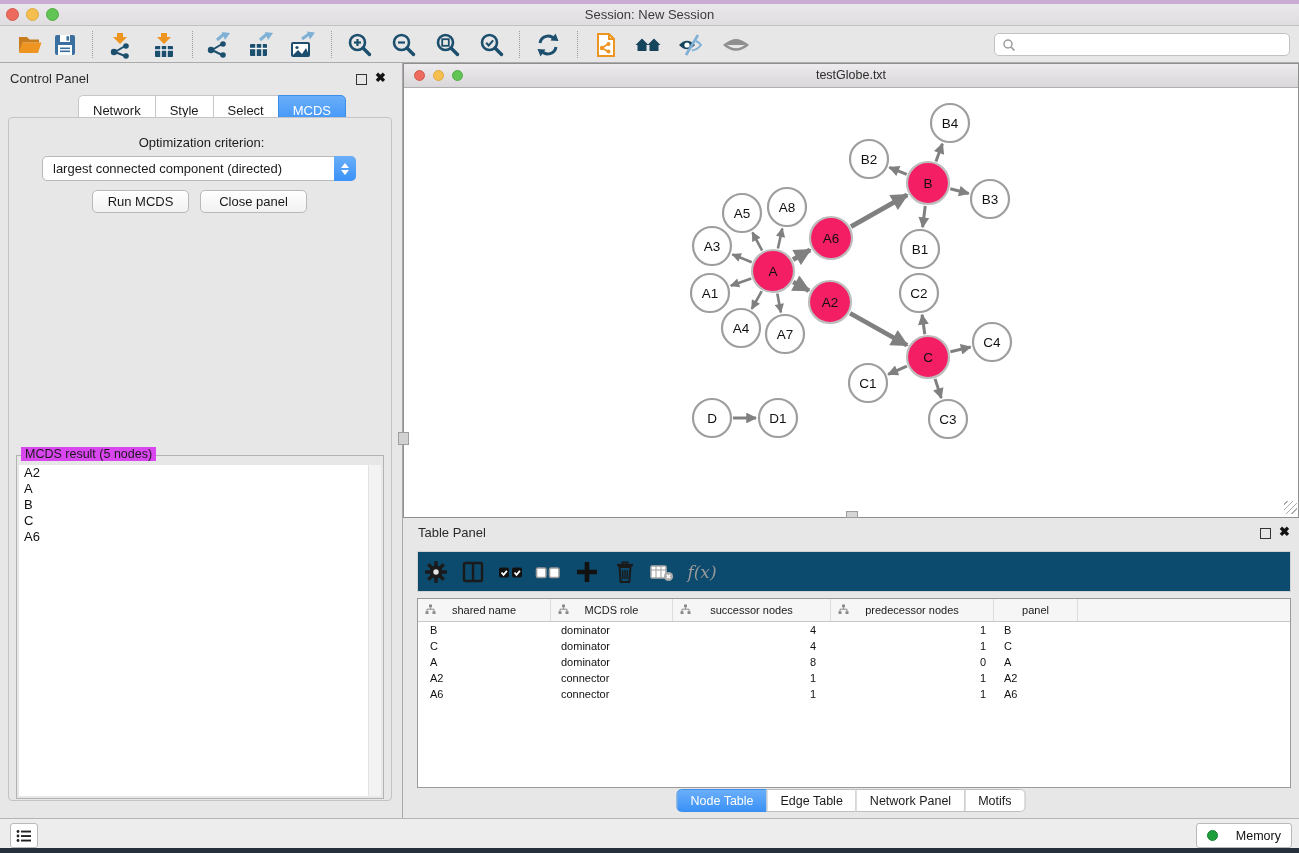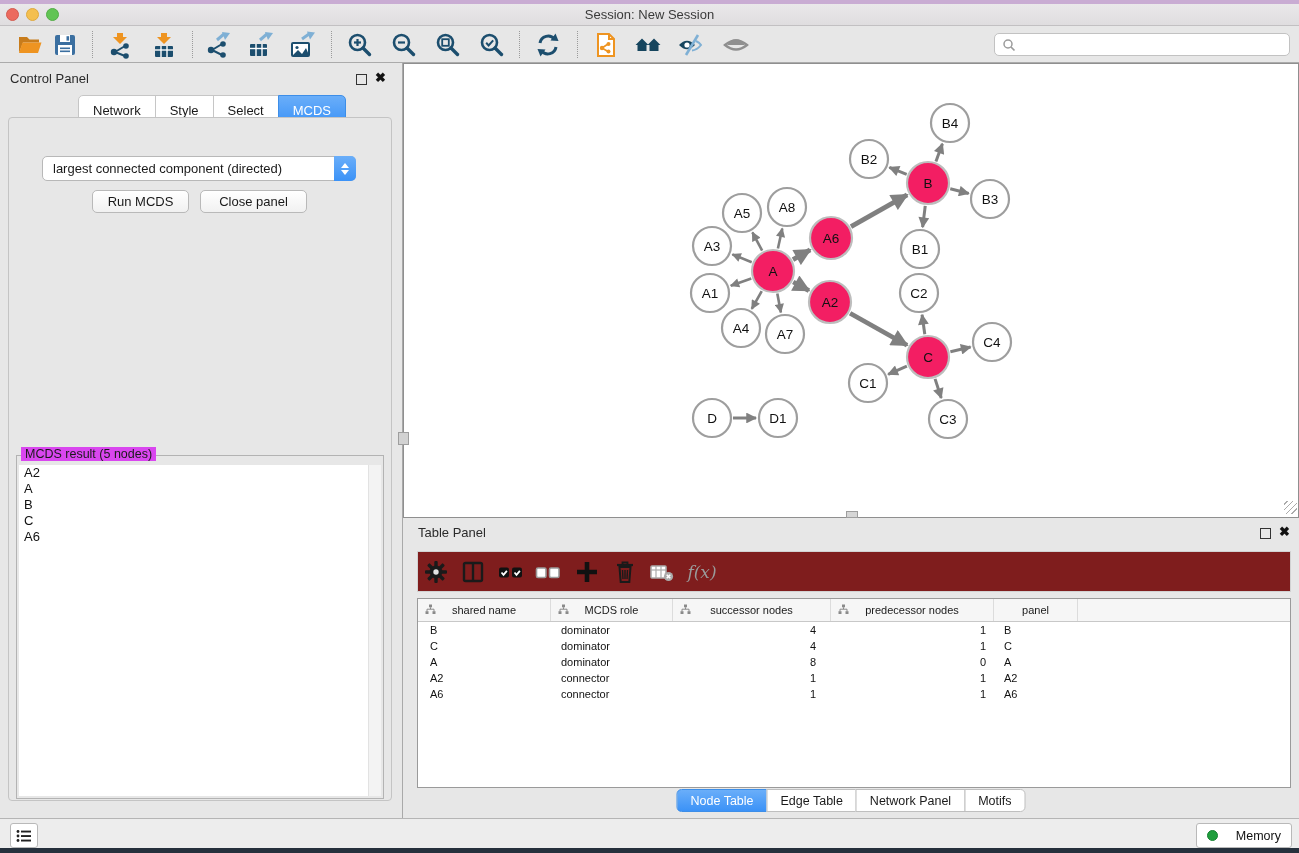--- a/index.html
+++ b/index.html
@@ -71,21 +71,21 @@
   #graph-svg { position:absolute; left:0; top:24px; }
   .nw-thumb-left { position:absolute; left:-6px; top:368px; width:11px; height:13px; background:#D2D2D2; border:1px solid #9E9E9E; }
   .nw-thumb-bottom { position:absolute; left:442px; top:447px; width:12px; height:7px; background:#D6D6D6; border:1px solid #9E9E9E; }
   .nw-grip { position:absolute; right:1px; top:437px; width:13px; height:13px;
              background:repeating-linear-gradient(135deg,transparent 0 2px,#ABABAB 2px 3px,transparent 3px 4px); }
 
   
   .table-panel { position:absolute; left:0; top:455px; width:896px; height:300px; background:#E7E7E7; }
   .tp-header-title { position:absolute; left:15px; top:7px; font-size:13px; color:#2b2b2b; }
   .tp-float { left:857px; top:10px; } .tp-close { left:876px; top:6px; }
-  .tp-toolbar { position:absolute; left:14px; top:33px; width:874px; height:41px; background:#7f1d1d; border:1px solid #D2D2D2; }
+  .tp-toolbar { position:absolute; left:14px; top:33px; width:874px; height:41px; background:#0c4a6e; border:1px solid #D2D2D2; }
   .tpi { position:absolute; top:5px; width:30px; height:30px; display:flex; align-items:center; justify-content:center; }
   .fx-label { font-family:"DejaVu Serif", serif; font-style:italic; font-size:17px; color:#9A9A9A; }
 
   .tbl { position:absolute; left:14px; top:80px; width:874px; height:190px; background:#fff; border:1px solid #9A9A9A; overflow:hidden; }
   .tbl-head { display:grid; grid-template-columns:133px 122px 158px 163px 84px 1fr; height:23px; background:#F6F6F6; border-bottom:1px solid #C8C8C8; }
   .th { display:flex; align-items:center; font-size:11px; color:#1a1a1a; border-right:1px solid #DCDCDC; position:relative; }
   .th .th-label { margin:0 auto; }
   .th .attr-icon { position:absolute; left:7px; }
   .th.no-icon .th-label { margin:0 auto; }
   .t-row { display:grid; grid-template-columns:133px 122px 158px 163px 84px 1fr; height:16px; align-items:center; }
@@ -298,20 +298,21 @@
 
       <div class="cp-tabs">
         <div class="tab">Network</div>
         <div class="tab">Style</div>
         <div class="tab">Select</div>
         <div class="tab selected">MCDS</div>
       </div>
 
       <div class="cp-content"></div>
 
+      <div class="opt-label">Optimization criterion:</div>
 
       <div class="combo">
         <span>largest connected component (directed)</span>
         <span class="combo-stepper">
           <span class="chev-up"></span>
             <span class="chev-down"></span>
         </span>
       </div>
 
       <div class="cp-btn btn-run">Run MCDS</div>
@@ -326,20 +327,28 @@
             <div class="mcds-item">B</div>
             <div class="mcds-item">C</div>
             <div class="mcds-item">A6</div>
           </div>
       </div>
     </div>
 
     <div class="right">
 
       <div class="network-window">
+        <div class="nw-titlebar">
+          <div class="nw-lights">
+            <span class="nw-light" style="background:#EC6A5E;border:1px solid #D35B50"></span>
+            <span class="nw-light" style="background:#F4BF4F;border:1px solid #DFA93E"></span>
+            <span class="nw-light" style="background:#61C454;border:1px solid #53AD46"></span>
+          </div>
+          <div class="nw-title">testGlobe.txt</div>
+        </div>
         <svg id="graph-svg" width="894" height="429" viewBox="0 0 894 429">
           <defs>
             <marker id="arrowhead" viewBox="0 0 10 10" refX="9" refY="5" markerWidth="4" markerHeight="3.6" orient="auto" markerUnits="strokeWidth">
               <path d="M0 0 L10 5 L0 10 z" fill="#808080"></path>
             </marker>
           </defs>
         <line x1="347.28588978270966" y1="190.58270515524424" x2="326.77001846871246" y2="197.74697767759247" stroke="#808080" stroke-width="2.6" marker-end="url(#arrowhead)"></line>
             <line x1="347.71798181080453" y1="174.2778613978707" x2="328.3567130505348" y2="166.3429151846454" stroke="#808080" stroke-width="2.6" marker-end="url(#arrowhead)"></line>
             <line x1="357.7407005957243" y1="203.05562706386607" x2="347.769764647568" y2="220.8163567215194" stroke="#808080" stroke-width="2.6" marker-end="url(#arrowhead)"></line>
             <line x1="358.158322762694" y1="162.71557162052426" x2="348.3702999661188" y2="144.4024967108029" stroke="#808080" stroke-width="2.6" marker-end="url(#arrowhead)"></line>

